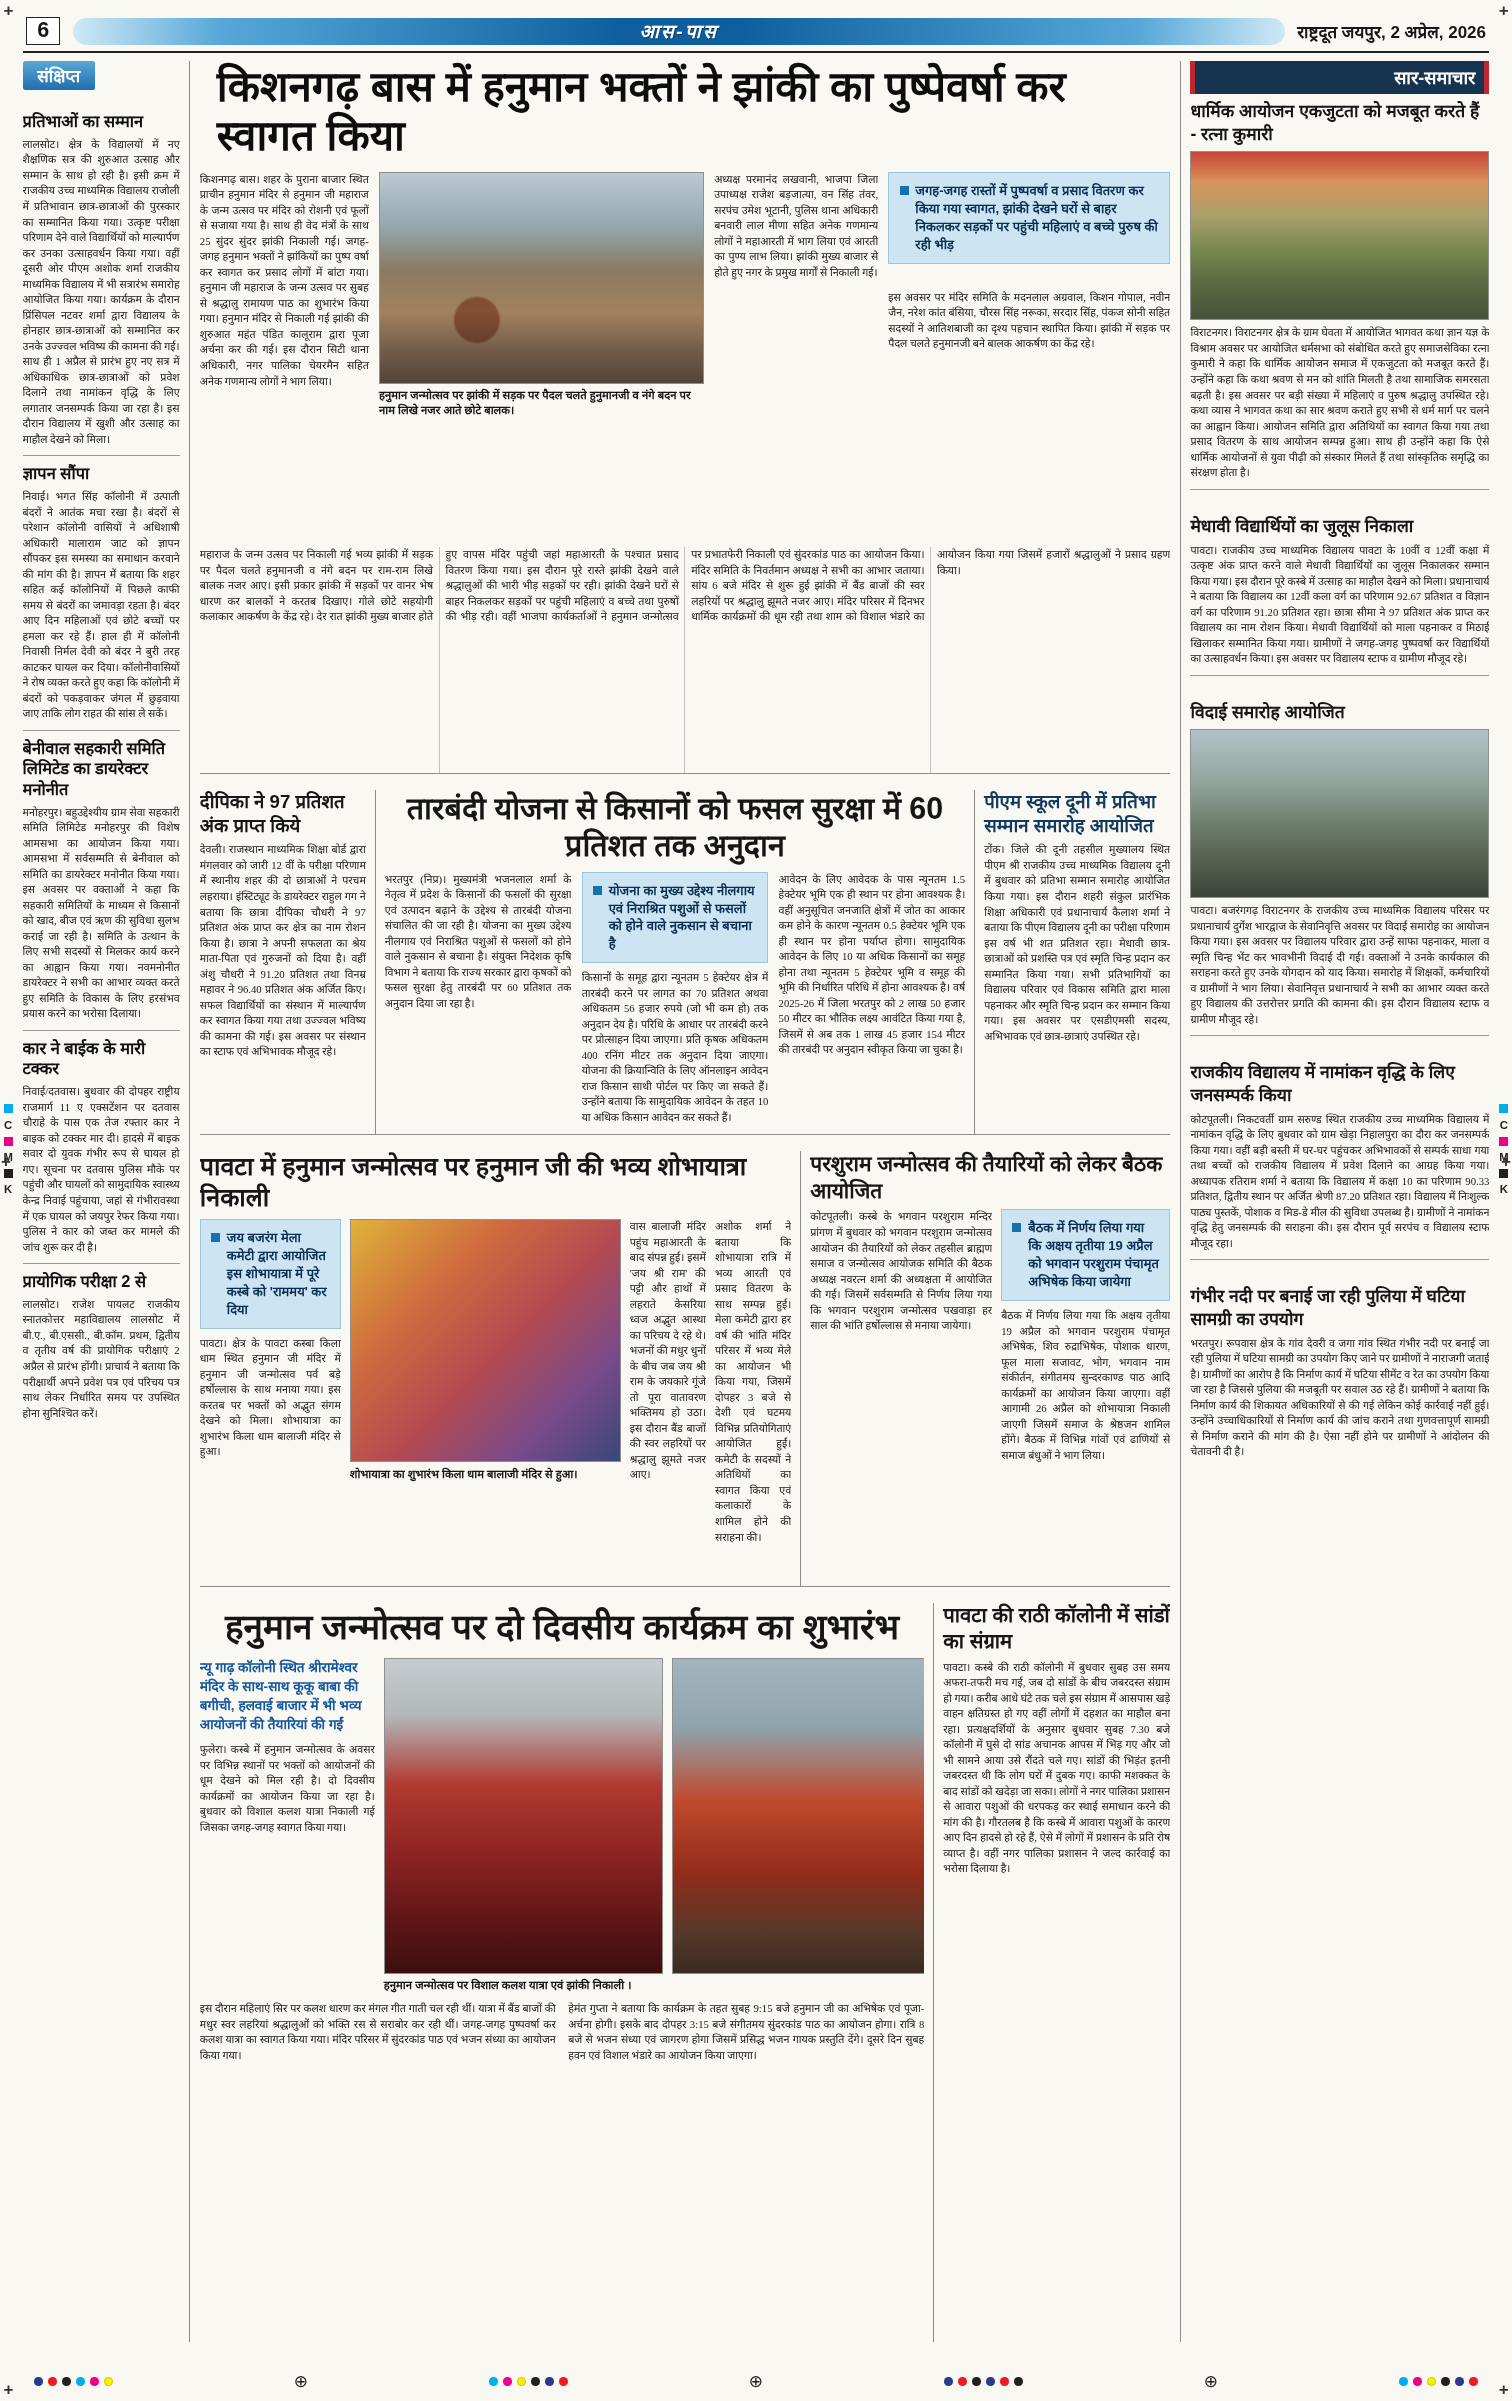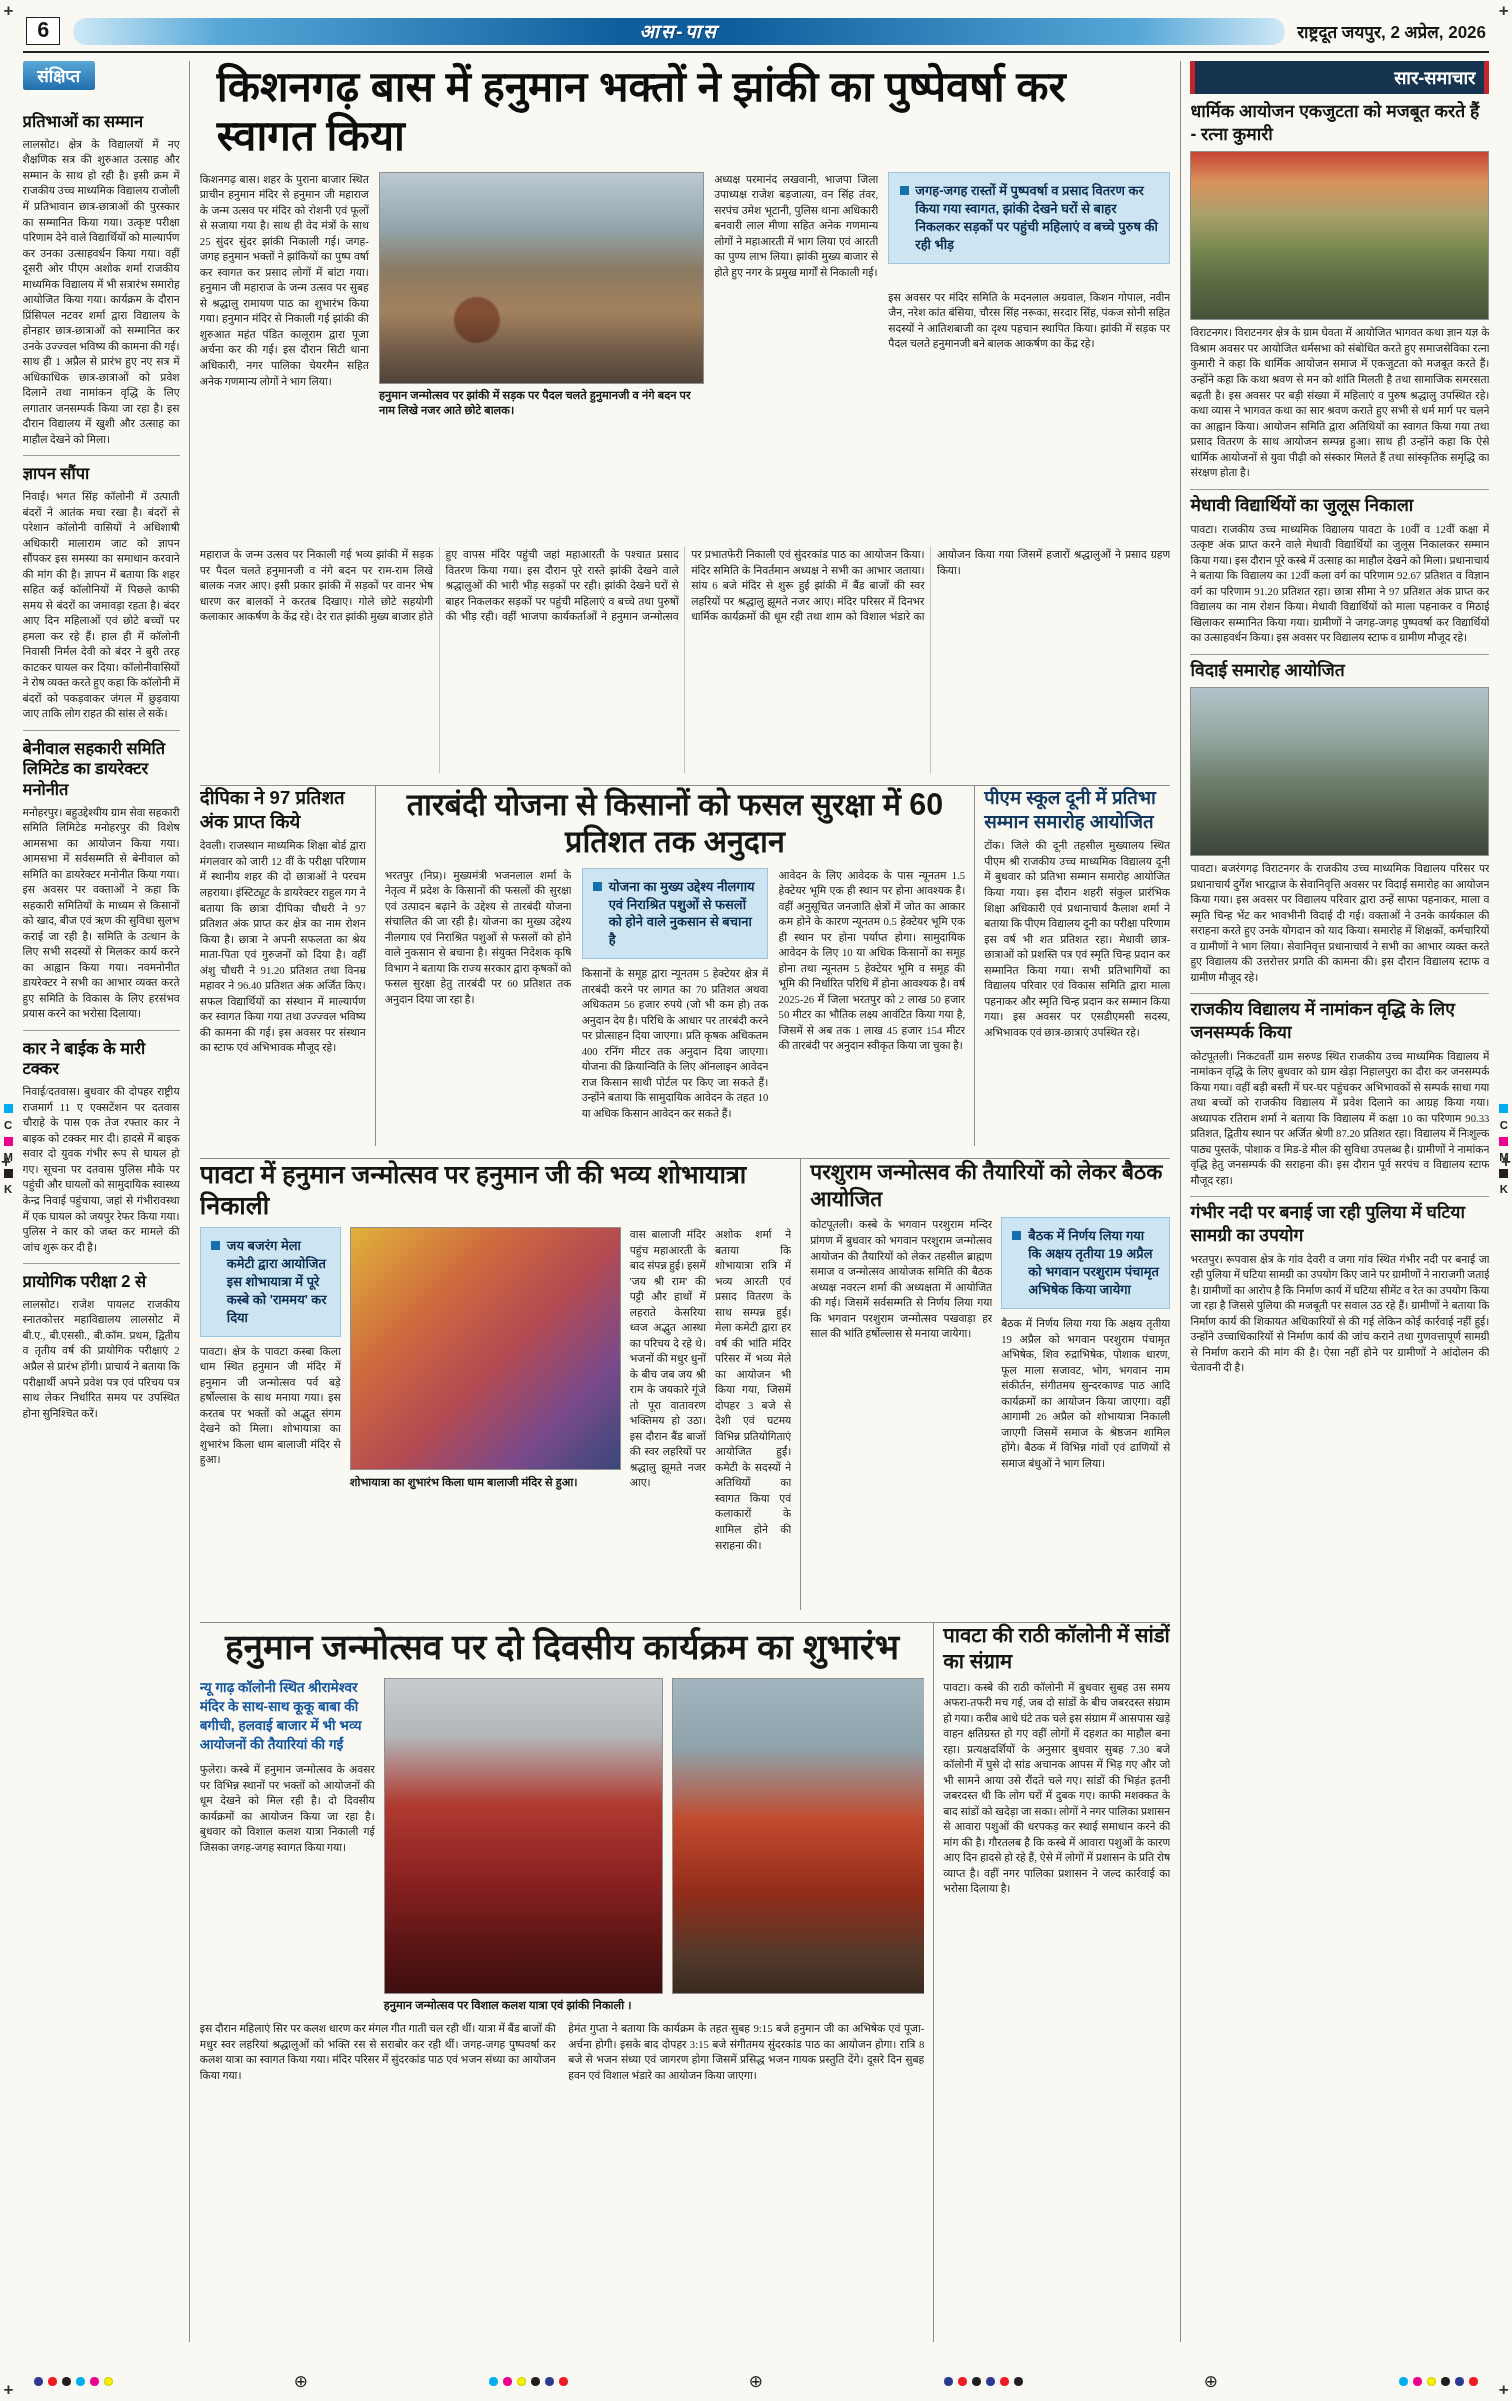--- a/index.html
+++ b/index.html
@@ -26,21 +26,21 @@
   .pq .sq{width:9px;height:9px;background:#176fae;flex:none;margin-top:4px}
   .photo{border:0.6px solid #8f8f8f;width:100%}
 
   
   .lbl-brief{display:inline-block;background:linear-gradient(180deg,#5aa7d6,#1f6fae);color:#fff;font-weight:bold;font-size:17px;padding:3.4px 14.7px;border-radius:2.3px;margin-bottom:5.6px}
   .brief{padding-top:6.8px;margin-top:8px}
   .brief + .brief{border-top:0.6px solid #999}
   .brief h3{font-size:16.4px;line-height:1.25;font-weight:bold;margin-bottom:5.6px;color:#101010}
 
   
-  .band{border-top:0.6px solid #8d8d8d;margin-top:12px;padding-top:0}
+  .band{border-top:0.6px solid #8d8d8d;margin-top:0;padding-top:16px}
   .h-main{font-size:42px;line-height:1.16;font-weight:bold;color:#0d0d0d;padding:2.3px 17px 8px}
   .mainrow{display:flex;gap:10.2px;height:370px;overflow:hidden;margin-top:3.4px}
   .mainrow .txtcol{width:169px;overflow:hidden}
   .mainrow .photobox{width:325px;flex:none}
   .ph-main{height:212px;background:linear-gradient(180deg,#bcc9d1 0%,#93a6ae 26%,#8a7a62 46%,#a3815d 66%,#6e5a47 86%,#52443a 100%),radial-gradient(circle at 30% 70%,rgba(160,60,30,.5) 0 8%,transparent 9%);background-blend-mode:multiply}
   .mainrow .stack{flex:1;display:flex;flex-direction:column;gap:26px;overflow:hidden}
   .morecols{margin-top:5.6px;height:226px;overflow:hidden;column-count:4;column-gap:12.4px;column-rule:0.6px solid #c2c2c2}
 
   .midband{display:flex;gap:0;height:361px;overflow:hidden}
   .mid-a{width:175px;padding-right:9px;overflow:hidden}
@@ -73,21 +73,21 @@
   .botrow .lstack{width:175px;flex:none;display:flex;flex-direction:column;gap:8px}
   .hl{color:#14579f;font-weight:bold;font-size:13.6px;line-height:1.4}
   .botrow .photobox{width:279px;flex:none}
   .ph-kalash{height:316px;background:linear-gradient(180deg,#c7ccd0 0%,#b2b7ba 18%,#b03a30 40%,#8e2323 62%,#5e1515 84%,#3c0f0f 100%)}
   .ph-jhanki{height:316px;background:linear-gradient(180deg,#a3b6c0 0%,#8fa3ac 22%,#c04a2e 45%,#932c1a 68%,#53392a 88%,#3a2a20 100%)}
   .botrow2{display:flex;gap:12.4px;margin-top:8px;overflow:hidden}
   .botrow2>div{flex:1;overflow:hidden}
 
   
   .lbl-saar{background:#16334f;color:#fff;font-weight:bold;font-size:18px;text-align:right;padding:4.5px 9px;border-left:5.6px solid #c2272d;border-right:5.6px solid #c2272d;margin-bottom:6.8px}
-  .saar-art{padding-top:4px;margin-top:8px}
+  .saar-art{padding-top:25px;margin-top:8px}
   .saar-art + .saar-art{border-top:0.6px solid #999}
   .saar-art h3{font-size:17.5px;line-height:1.28;font-weight:bold;margin-bottom:5.6px}
   .ph-tent{height:169px;background:linear-gradient(180deg,#c94436 0%,#d9935c 18%,#a9a06a 38%,#78894f 58%,#5a6a42 78%,#47533a 100%);margin-bottom:5.6px}
   .ph-vidai{height:169px;background:linear-gradient(180deg,#b3c2c9 0%,#93a79f 30%,#6f7f6e 55%,#55604f 78%,#3c443a 100%);margin:4.5px 0 5.6px}
 
   
   .plus{position:absolute;font-size:17px;color:#333;font-weight:bold}
   .cmkedge{position:absolute;top:46%;display:flex;flex-direction:column;gap:5.6px;align-items:center;font-size:11.3px;font-weight:bold;color:#222}
   .cmkedge .chip{width:9px;height:9px}
   .chip.c{background:#00aeef}.chip.m{background:#ec008c}.chip.k{background:#231f20}

